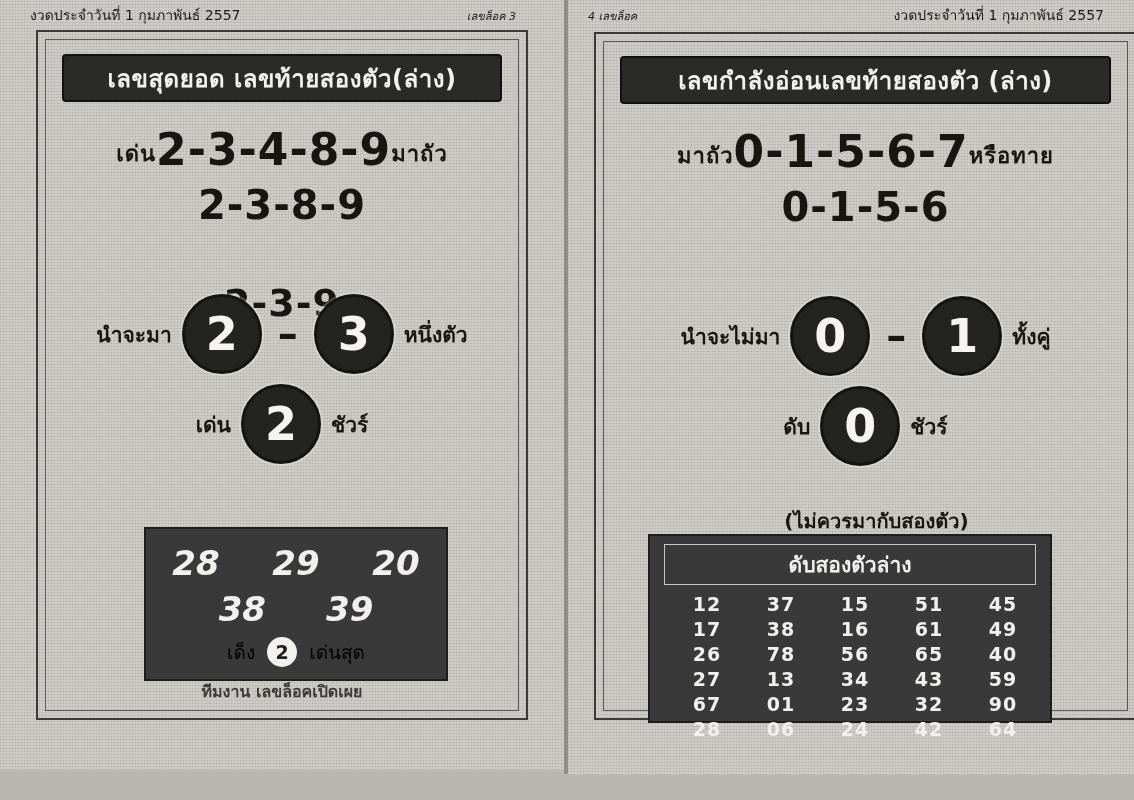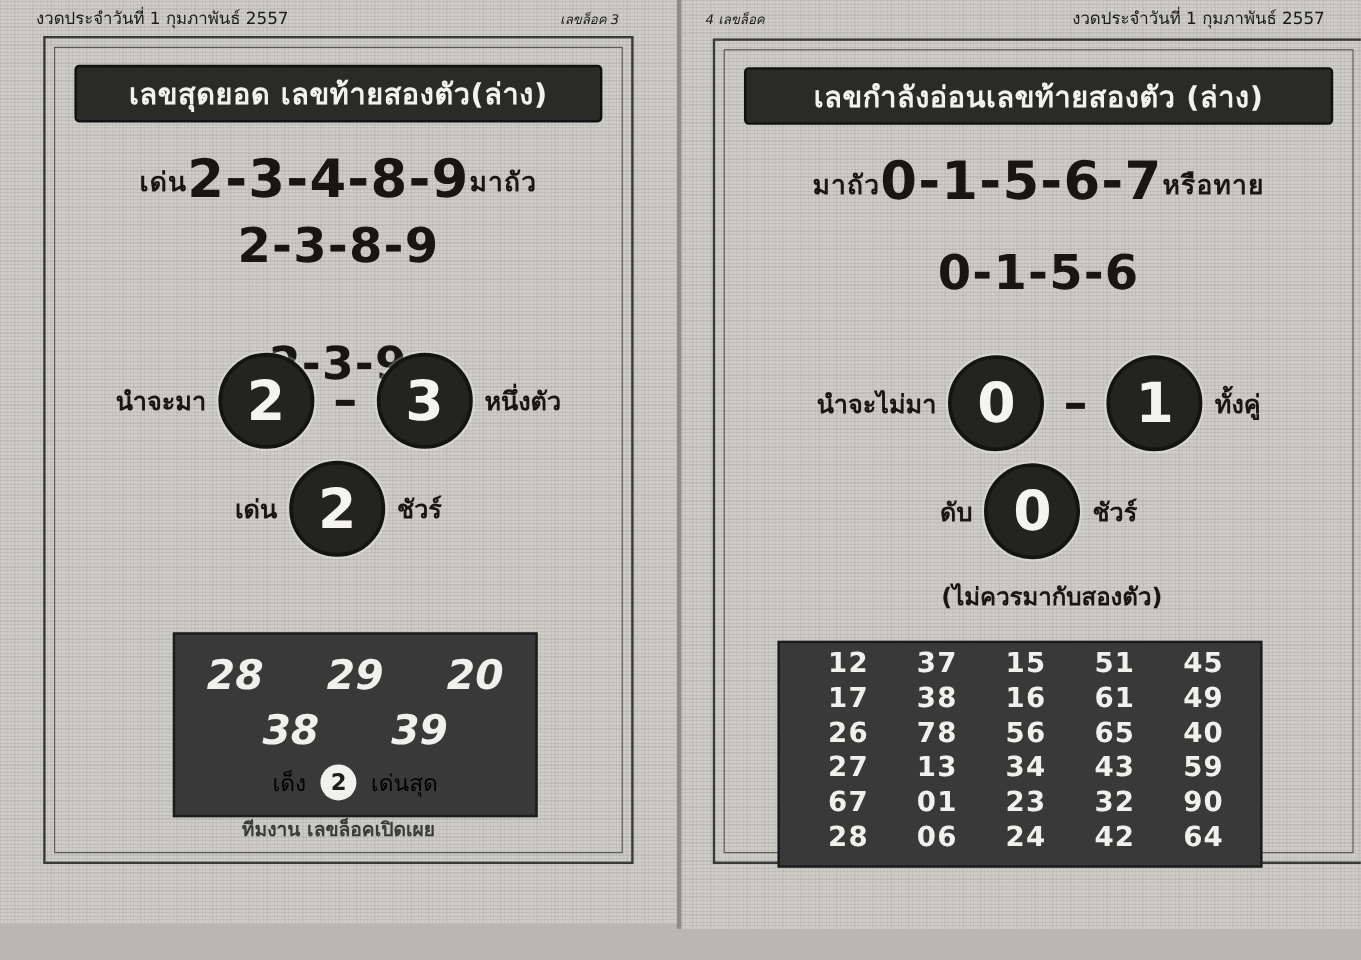--- a/index.html
+++ b/index.html
@@ -138,21 +138,21 @@
     text-align:center;
     font-size:21px;font-weight:bold;
     padding:3px 0;
   }
   .rb-grid{
     display:grid;
     grid-template-columns:repeat(5,1fr);
     row-gap:3px;
     padding:4px 10px 6px 20px;
     color:#f1f0ec;
-    font-size:23px;font-weight:bold;
+    font-size:19px;font-weight:bold;
     text-align:center;
     letter-spacing:1px;
   }
 
   .footer-credit{
     position:absolute;left:0;right:0;bottom:14px;
     text-align:center;font-size:16px;font-weight:bold;color:#3b3b37;
   }
   .page-gap{
     position:absolute;top:0;left:564px;width:4px;height:800px;background:#8f8d89;
@@ -230,39 +230,40 @@
 
   <div class="card" id="card-right">
     <div class="card-inner"></div>
 
     <div class="banner">เลขกำลังอ่อนเลขท้ายสองตัว (ล่าง)</div>
 
     <div class="row-numbers big-seq" style="top:92px;">
       <span class="sidelab">มาถัว</span><span>0-1-5-6-7</span><span class="sidelab">หรือทาย</span>
     </div>
 
-    <div class="row-numbers mid-seq" style="top:150px;margin-top:21px;">0-1-5-6</div>
+    <div class="row-numbers mid-seq" style="top:150px;">0-1-5-6</div>
 
     <div class="circle-row" style="top:262px;">
       <span class="lab-left">นำจะไม่มา</span>
       <span class="circ">0</span>
       <span class="dash">–</span>
       <span class="circ">1</span>
       <span class="lab-right">ทั้งคู่</span>
     </div>
 
     <div class="circle-row" style="top:352px;">
       <span class="lab-left">ดับ</span>
       <span class="circ">0</span>
       <span class="lab-right">ชัวร์</span>
     </div>
 
-    <div class="note" style="top:447px;padding-left:22px;">(ไม่ควรมากับสองตัว)</div>
+    <div class="note" style="top:471px;padding-left:22px;">(ไม่ควรมากับสองตัว)</div>
 
     <div class="darkbox" id="lotto-box-right">
+      <div class="rb-title">ดับสองตัวล่าง</div>
       <div class="rb-grid">
         <span>12</span>
         <span>37</span>
         <span>15</span>
         <span>51</span>
         <span>45</span>
 
         <span>17</span>
         <span>38</span>
         <span>16</span>

